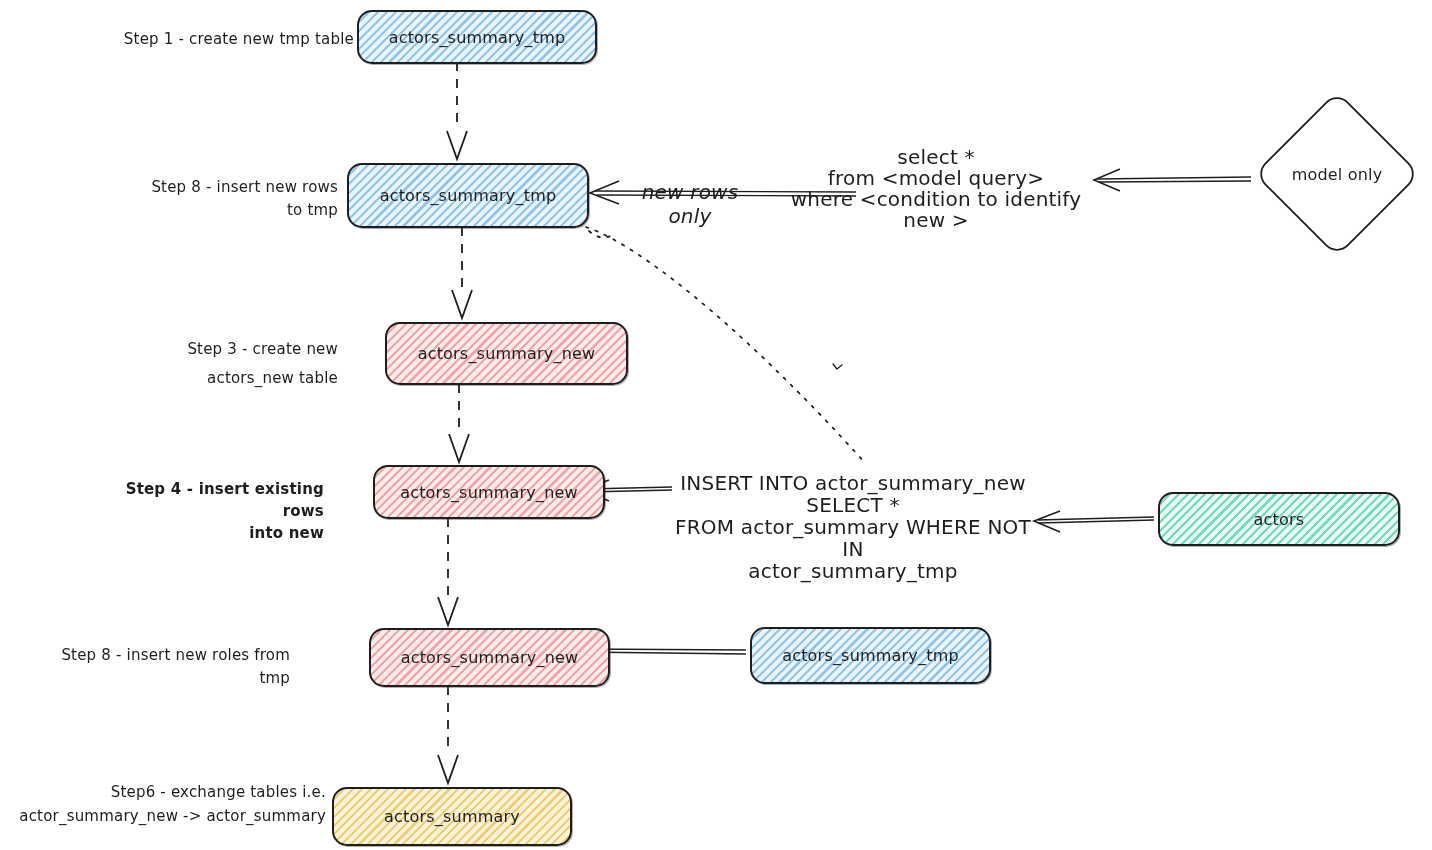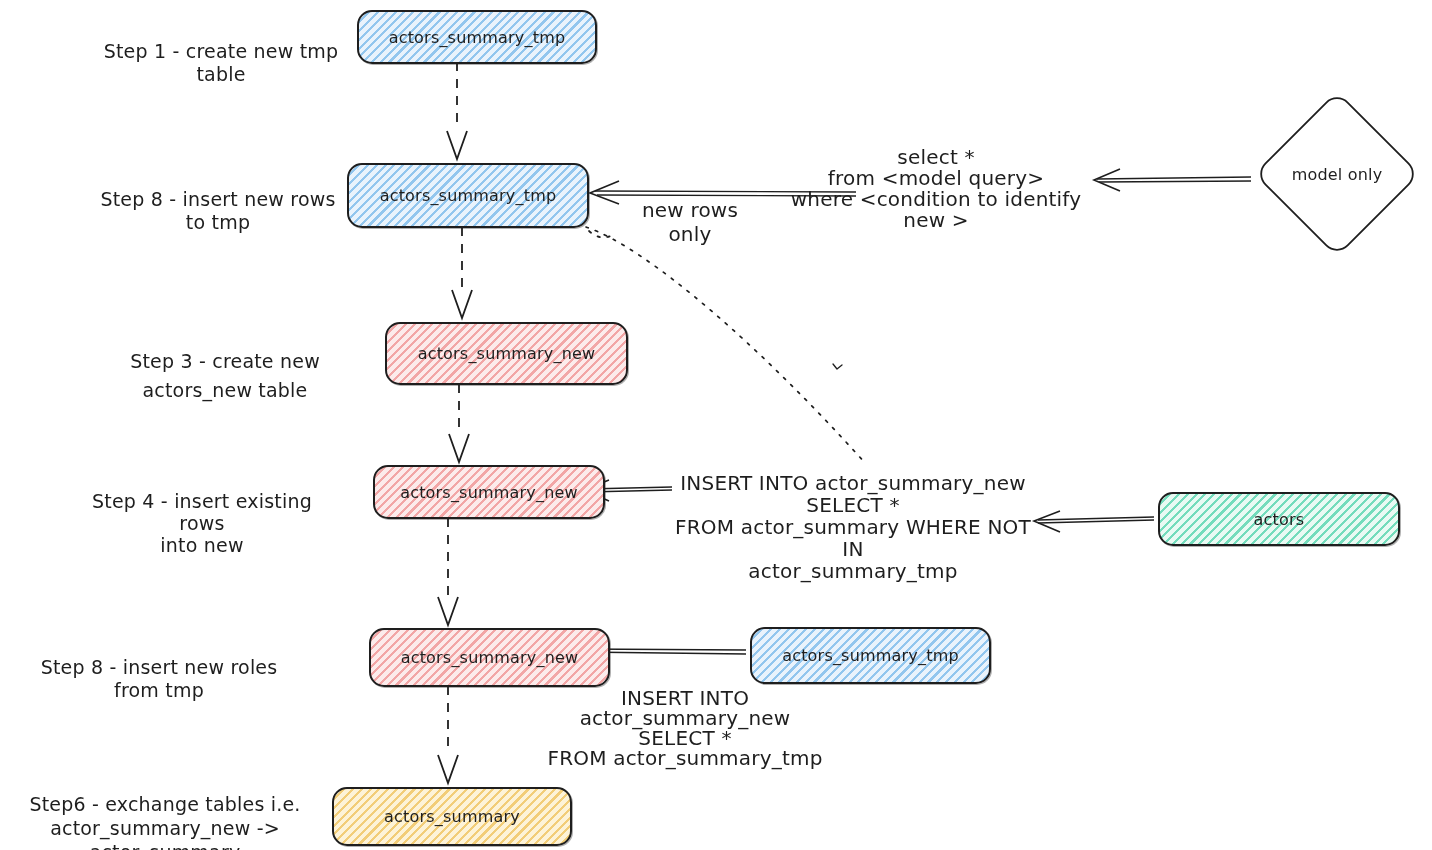--- a/index.html
+++ b/index.html
@@ -11,22 +11,22 @@
     position:absolute;display:flex;align-items:center;justify-content:center;
     border:2px solid #1e1e1e;border-radius:15px;font-size:16px;
     box-shadow:1px 1px 0 rgba(30,30,30,.35);
     letter-spacing:.2px;
   }
   .fill-blue  {background:repeating-linear-gradient(135deg,#92c6ee 0px,#92c6ee 2.2px,#e9f3fc 2.2px,#e9f3fc 6.2px);}
   .fill-red   {background:repeating-linear-gradient(135deg,#f2a6a6 0px,#f2a6a6 2.2px,#fcebeb 2.2px,#fcebeb 6.2px);margin-left:37px;}
   .fill-green {background:repeating-linear-gradient(135deg,#74dcbc 0px,#74dcbc 2.2px,#e9faf3 2.2px,#e9faf3 6.2px);}
   .fill-yellow{background:repeating-linear-gradient(135deg,#f2cd78 0px,#f2cd78 2.2px,#fdf3d8 2.2px,#fdf3d8 6.2px);}
   .lbl{
-    position:absolute;font-size:19px;line-height:23px;text-align:center;
-    white-space:pre-line;letter-spacing:.2px;margin-top:12px;
+    position:absolute;font-size:15px;line-height:23px;text-align:right;
+    white-space:pre-line;letter-spacing:.2px;
   }
   .ann{
     position:absolute;font-size:20px;text-align:center;white-space:pre-line;
     letter-spacing:.2px;
   }
   svg.overlay{position:absolute;left:0;top:0;width:1432px;height:850px;pointer-events:none;}
   .diamond-label{
     position:absolute;font-size:16px;text-align:center;letter-spacing:.2px;
   }
 </style>
@@ -112,30 +112,27 @@
   <div class="node fill-green" style="left:1158px;top:492px;width:238px;height:50px;">actors</div>
   <div class="node fill-blue" style="left:750px;top:627px;width:237px;height:53px;">actors_summary_tmp</div>
 
   <div class="diamond-label" style="left:1267px;top:165px;width:140px;">model only</div>
 
   <div class="lbl" style="left:88px;top:28px;width:266px;">Step 1 - create new tmp table</div>
   <div class="lbl" style="left:98px;top:176px;width:240px;">Step 8 - insert new rows
 to tmp</div>
   <div class="lbl" style="left:112px;top:335px;width:226px;line-height:29px;">Step 3 - create new
 actors_new table</div>
-  <div class="lbl" style="left:80px;top:478px;width:244px;line-height:22px;">Step 4 - insert existing rows
+  <div class="lbl" style="left:80px;top:478px;width:244px;line-height:22px;font-weight:bold;">Step 4 - insert existing rows
 into new</div>
   <div class="lbl" style="left:28px;top:644px;width:262px;">Step 8 - insert new roles from tmp</div>
   <div class="lbl" style="left:4px;top:780px;width:322px;line-height:24px;">Step6 - exchange tables i.e.
 actor_summary_new -&gt; actor_summary</div>
 
   <div class="ann" style="left:788px;top:147px;width:296px;line-height:21px;">select *
 from &lt;model query&gt;
 where &lt;condition to identify new &gt;</div>
-  <div class="ann" style="left:630px;top:198px;width:120px;">new rows only</div>
+  <div class="ann" style="left:630px;top:180px;width:120px;font-style:italic;">new rows only</div>
   <div class="ann" style="left:672px;top:472px;width:362px;line-height:22px;">INSERT INTO actor_summary_new SELECT *
 FROM actor_summary WHERE NOT IN
 actor_summary_tmp</div>
-  <div class="ann" style="left:533px;top:688px;width:304px;line-height:20px;">INSERT INTO actor_summary_new
-SELECT *
-FROM actor_summary_tmp</div>
 
 </div>
 
 </body></html>

